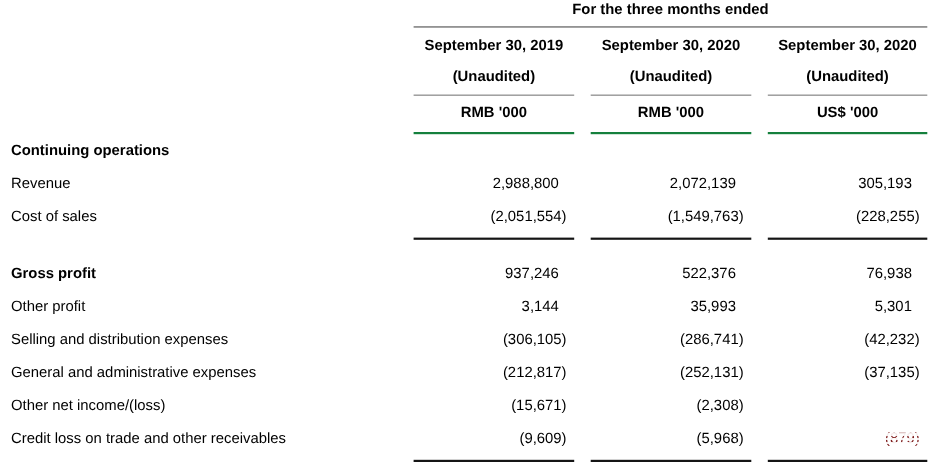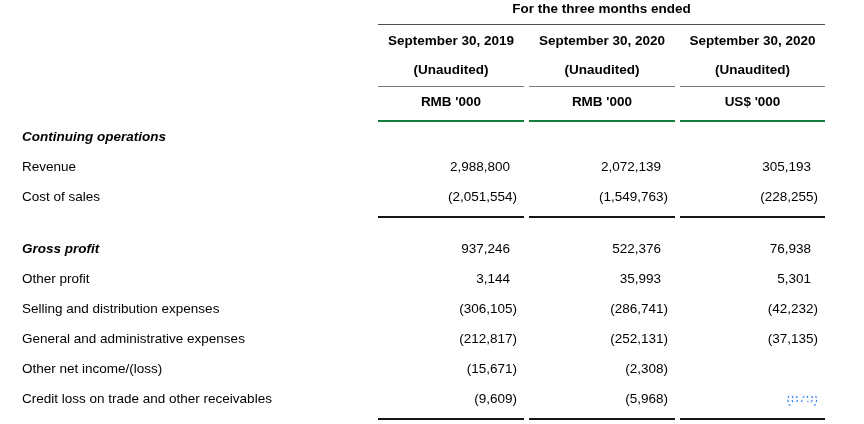--- a/index.html
+++ b/index.html
@@ -18,22 +18,22 @@
   .sheet {
     position: relative;
     width: 864px;
     height: 424px;
     padding-top: 1px;
     box-sizing: border-box;
   }
   .grid {
     display: grid;
     grid-template-columns: 351px 146px 146px 145px;
-    column-gap: 5px;
-    padding-left: 22px;
+    column-gap: 15px;
+    padding-left: 10px;
     align-items: baseline;
   }
   .cell { min-height: 1px; }
 
   
   .caption-cell {
     grid-column: 2 / 5;
     text-align: center;
     font-weight: bold;
     padding-bottom: 8px;
@@ -61,36 +61,36 @@
   .body-row .label {
     white-space: nowrap;
   }
   .body-row .num {
     text-align: right;
     padding-right: 14px;
     white-space: nowrap;
     font-variant-numeric: tabular-nums;
   }
   .body-row .num.neg { margin-right: -7px; }
-  .body-row.bold .label { font-weight: bold; font-style: italic; }
+  .body-row.bold .label { font-weight: bold; }
 
   .rule-row {
     margin-top: 4px;
     height: 18px;
   }
   .rule-row .rl {
     border-top: 2px solid #151515;
     height: 0;
   }
 
   
   .degraded {
     position: relative;
     display: inline-block;
-    color: #3b82f6;
+    color: #7f1d1d;
   }
   .degraded::after {
     content: "";
     position: absolute;
     left: -2px; right: -2px; top: 0; bottom: 0;
     background: repeating-linear-gradient(
       180deg,
       rgba(255,255,255,0) 0px, rgba(255,255,255,0) 2px,
       rgba(255,255,255,0.9) 2px, rgba(255,255,255,0.9) 4px
     );

